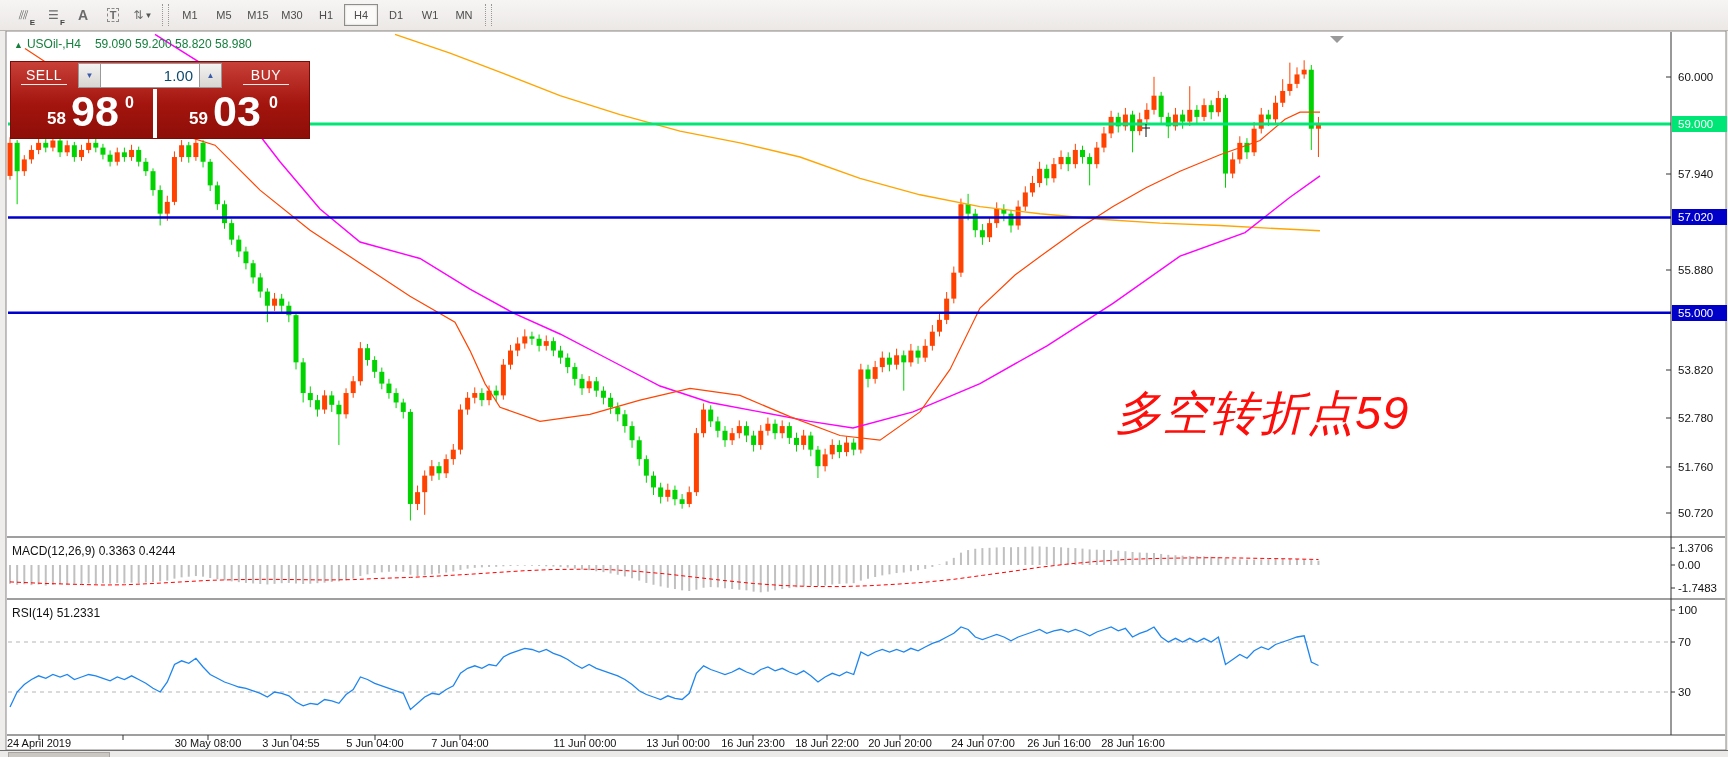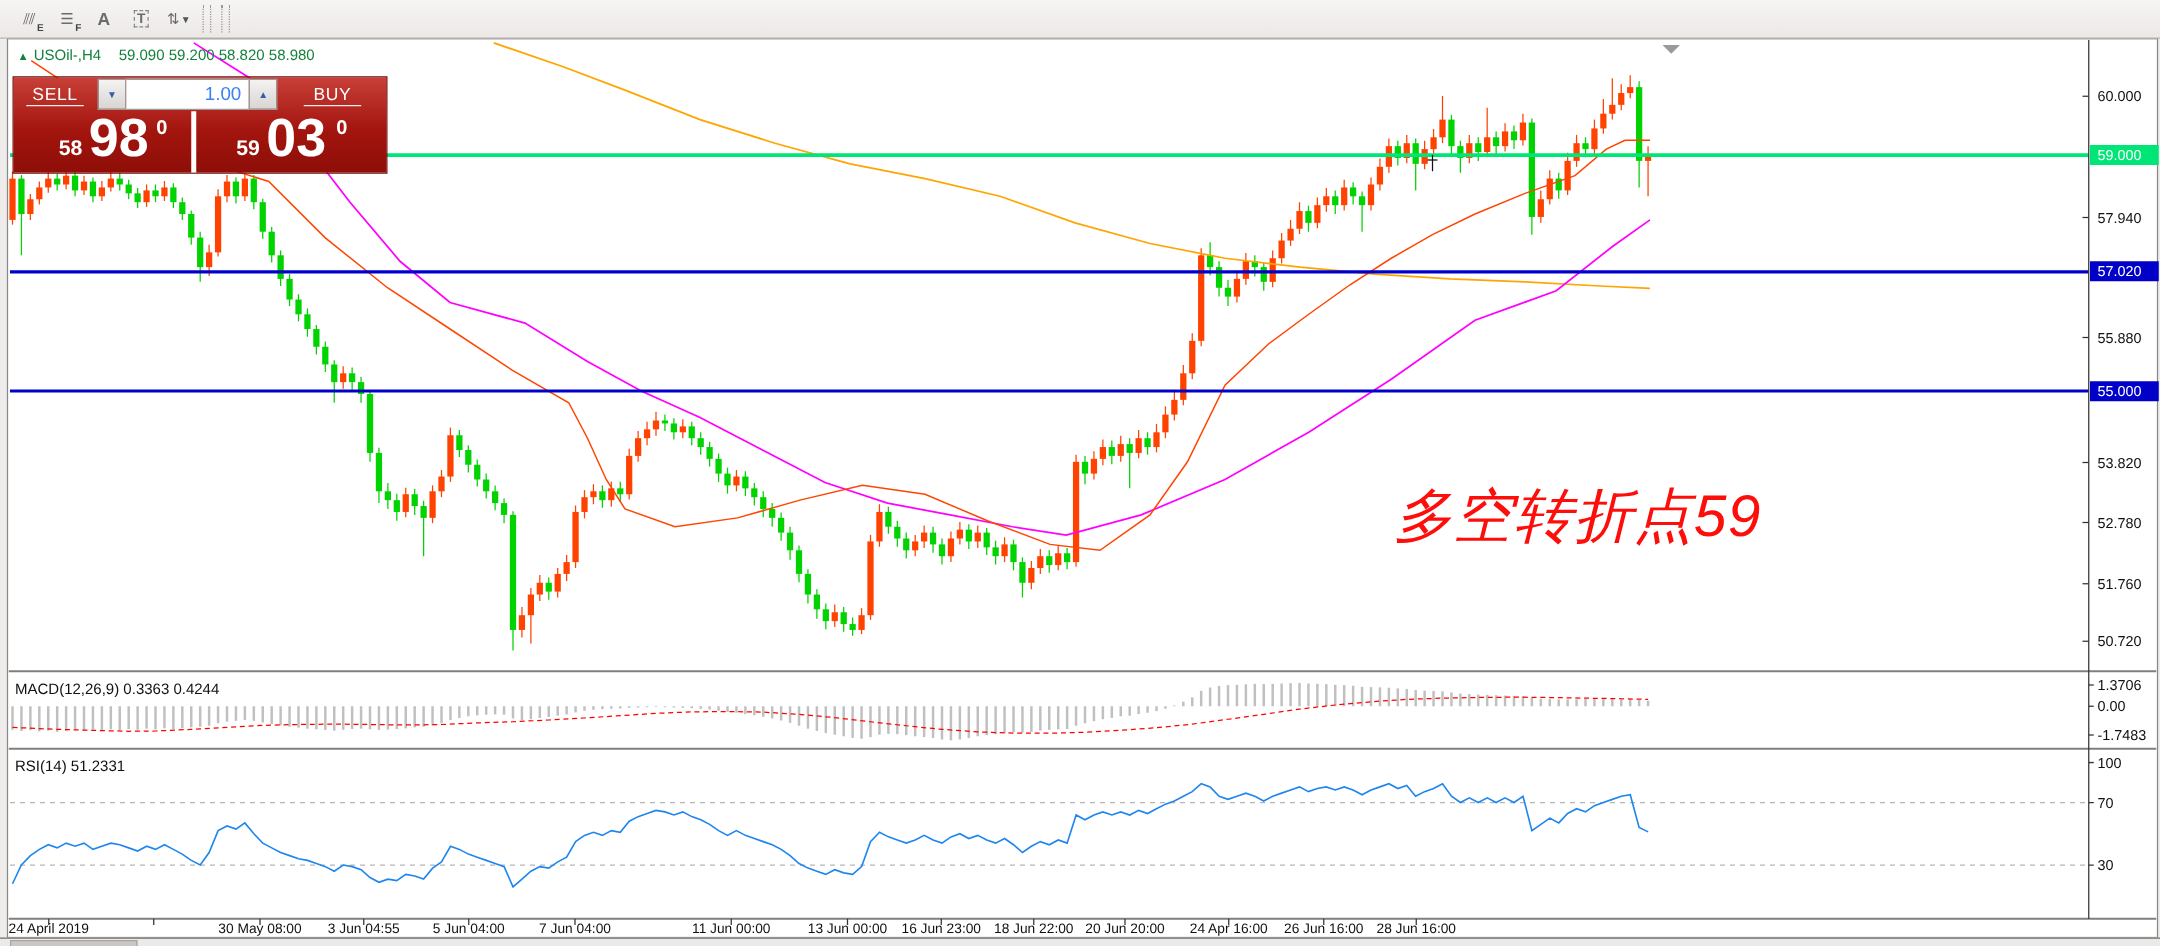--- a/index.html
+++ b/index.html
@@ -29,21 +29,21 @@
   #trade-panel{position:absolute;left:10px;top:61px;width:286px;height:76px;z-index:20;
     background:linear-gradient(#c84038,#a3150e 55%,#8e0e08);border:1px solid #7c0a06;
     color:#fff;padding-left:12px;}
   #tp-top{position:absolute;left:0;top:0;width:100%;height:27px;display:flex;}
   .tp-btn{flex:0 0 66px;display:flex;flex-direction:column;align-items:center;justify-content:center;font-size:14px;letter-spacing:.5px;}
   .tp-btn .ul{width:46px;height:1px;background:#fff;margin-top:1px;opacity:.9;}
   #tp-mid{flex:1;display:flex;align-items:stretch;background:transparent;padding:1px;}
   .spin{width:21px;background:linear-gradient(#f4f3f2,#d8d5d2);border:1px solid #9a9a9a;
     color:#3a5baa;font-size:8px;display:flex;align-items:center;justify-content:center;}
   #volume-input{width:92px;border:1px solid #9a9a9a;border-left:none;border-right:none;
-    font-size:15px;text-align:right;padding:0 6px 0 0;color:#3b82f6;outline:none;
+    font-size:15px;text-align:right;padding:0 6px 0 0;color:#0c4a6e;outline:none;
     font-family:"Liberation Sans",sans-serif;}
   #tp-prices{position:absolute;left:0;top:27px;width:100%;height:49px;display:flex;}
   .price-box{position:relative;height:100%;}
   .price-box.sell{width:142px;}
   .price-box.gap{width:4px;background:#fff;}
   .price-box.buy{flex:1;}
   .p-small{position:absolute;bottom:9px;font-size:17px;font-weight:bold;}
   .p-big{position:absolute;bottom:2px;font-size:43px;font-weight:bold;}
   .p-sup{position:absolute;top:5px;font-size:16px;font-weight:bold;}
   .sell .p-small{left:36px;} .sell .p-big{left:60px;} .sell .p-sup{left:114px;}
@@ -75,20 +75,31 @@
       </div>
       <div class="tool-btn">
         <span class="glyphT">T</span>
       </div>
       <div class="tool-btn">
         <span class="glyphLines">⇅</span>
         <span class="caret">▼</span>
       </div>
     </div>
   <div class="tgroup-sep"></div>
+  <div id="tf-row" style="display:flex;align-items:center;">
+      <div class="tf-btn">M1</div>
+      <div class="tf-btn">M5</div>
+      <div class="tf-btn">M15</div>
+      <div class="tf-btn">M30</div>
+      <div class="tf-btn">H1</div>
+      <div class="tf-btn active">H4</div>
+      <div class="tf-btn">D1</div>
+      <div class="tf-btn">W1</div>
+      <div class="tf-btn">MN</div>
+    </div>
   <div class="tgroup-sep"></div>
 </div>
 
 <svg id="chart-svg" width="1728" height="757">
     <rect x="6" y="31" width="1720" height="719" fill="#ffffff" stroke="#8a8886" stroke-width="1"></rect>
     <line x1="10" y1="137.21600000000007" x2="10" y2="179.696" stroke="#ff4200" stroke-width="1"></line>
     <rect x="7.5" y="142.87999999999994" width="5" height="33.040000000000134" fill="#ff4200"></rect>
     <line x1="17.15" y1="140.04800000000017" x2="17.15" y2="204.24000000000012" stroke="#00d300" stroke-width="1"></line>
     <rect x="14.649999999999999" y="142.87999999999994" width="5" height="28.32000000000005" fill="#00d300"></rect>
     <line x1="24.3" y1="155.15199999999984" x2="24.3" y2="175.92000000000007" stroke="#ff4200" stroke-width="1"></line>
@@ -754,19 +765,19 @@
     <div class="tlabel" style="left: 138px; margin-top: 26px;">28 May 08:00</div>
     <div class="tlabel" style="left: 208px;">30 May 08:00</div>
     <div class="tlabel" style="left: 291px;">3 Jun 04:55</div>
     <div class="tlabel" style="left: 375px;">5 Jun 04:00</div>
     <div class="tlabel" style="left: 460px;">7 Jun 04:00</div>
     <div class="tlabel" style="left: 585px;">11 Jun 00:00</div>
     <div class="tlabel" style="left: 678px;">13 Jun 00:00</div>
     <div class="tlabel" style="left: 753px;">16 Jun 23:00</div>
     <div class="tlabel" style="left: 827px;">18 Jun 22:00</div>
     <div class="tlabel" style="left: 900px;">20 Jun 20:00</div>
-    <div class="tlabel" style="left: 983px;">24 Apr 16:00</div>
+    <div class="tlabel" style="left: 983px;">24 Jun 07:00</div>
     <div class="tlabel" style="left: 1059px;">26 Jun 16:00</div>
     <div class="tlabel" style="left: 1133px;">28 Jun 16:00</div>
   </div>
 <div id="bottom-strip">
   <div id="bottom-thumb"></div>
 </div>
 
 </body></html>

